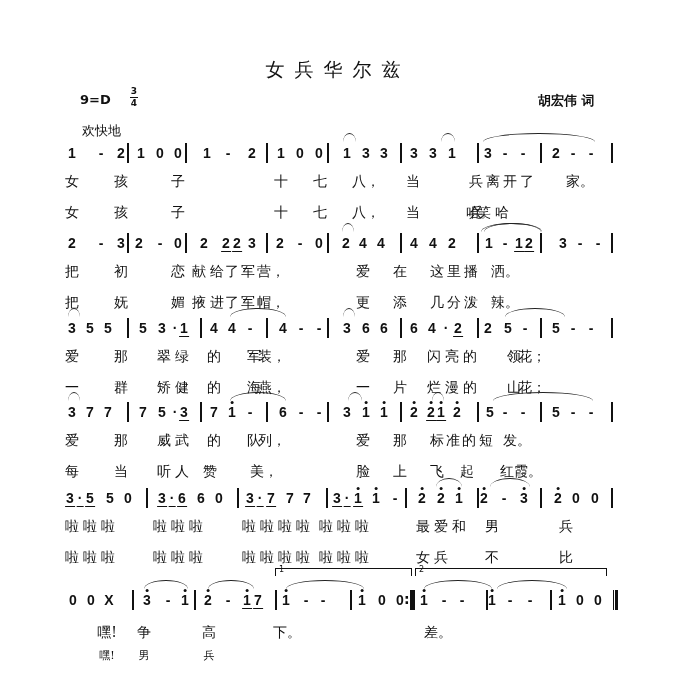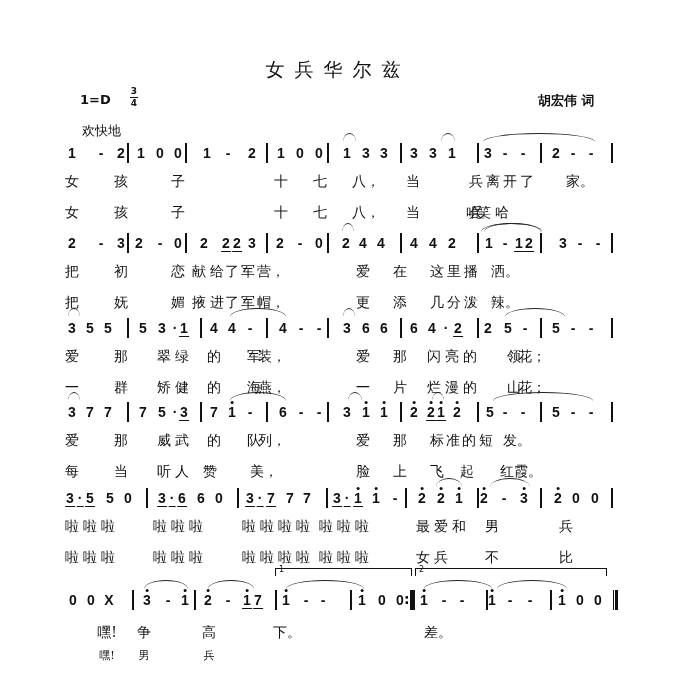--- a/index.html
+++ b/index.html
@@ -23,21 +23,21 @@
   .slur { position:absolute; border-top:1.3px solid #222; border-radius:50% 50% 0 0 / 100% 100% 0 0; height:8px; }
   .lyr { position:absolute; font-size:14px; font-family:"DejaVu Serif", serif; transform:translateX(-50%); }
   .volta { position:absolute; border-top:1px solid #111; border-left:1px solid #111; height:7px; font-size:8px; }
   .volta span { position:absolute; left:3px; top:-4px; font-size:8px; }
   .repdots { position:absolute; font-size:14px; font-weight:bold; top:-1px; }
 </style>
 </head>
 <body>
 
 <div class="abs title">女兵华尔兹</div>
-<div class="abs key">1=D</div>
+<div class="abs key">9=D</div>
 <div class="abs ts">
   <div>3</div>
   <div class="line"></div>
   <div>4</div>
 </div>
 <div class="abs lyricist">胡宏伟 词</div>
 <div class="abs tempo">欢快地</div>
 
 <div id="score">
     <div class="row" style="top: 145px;">

